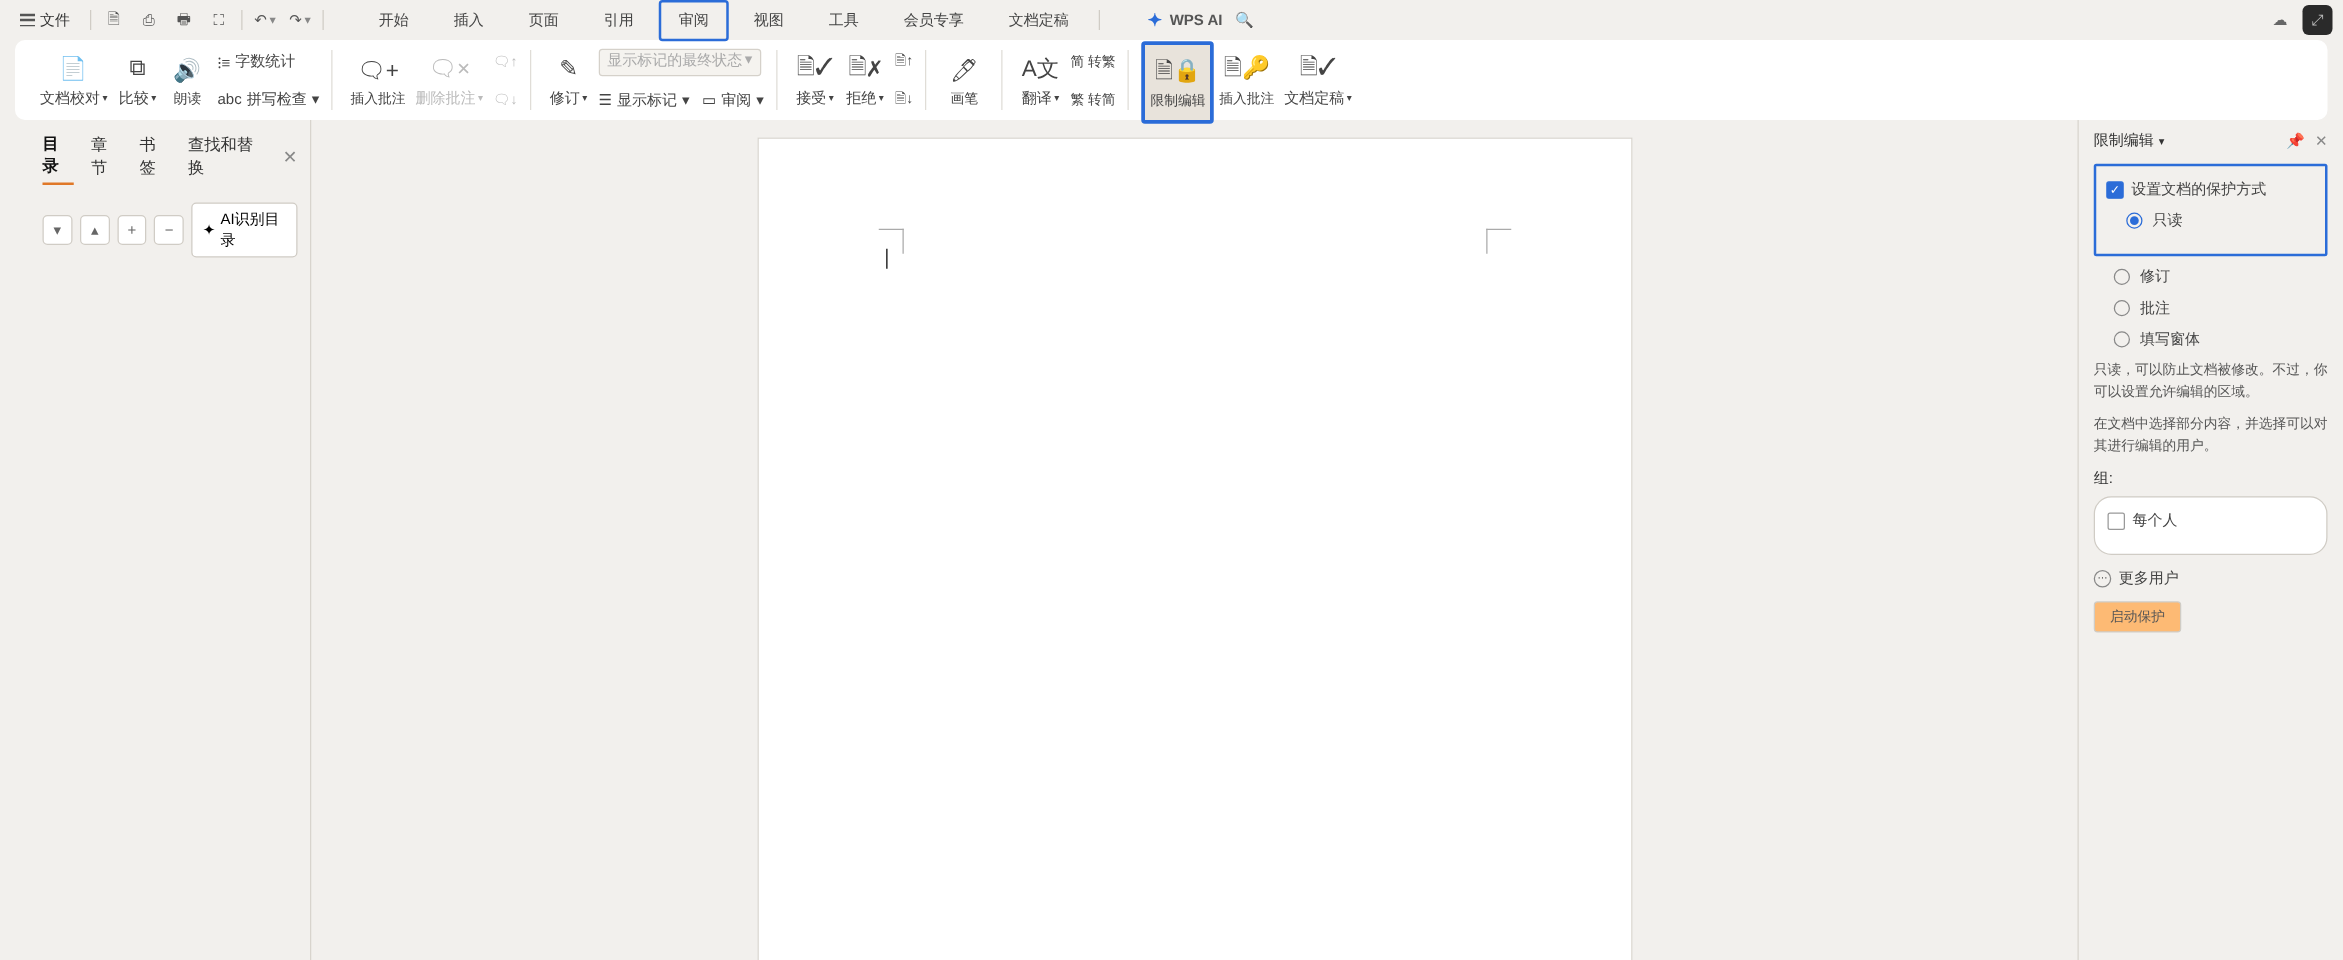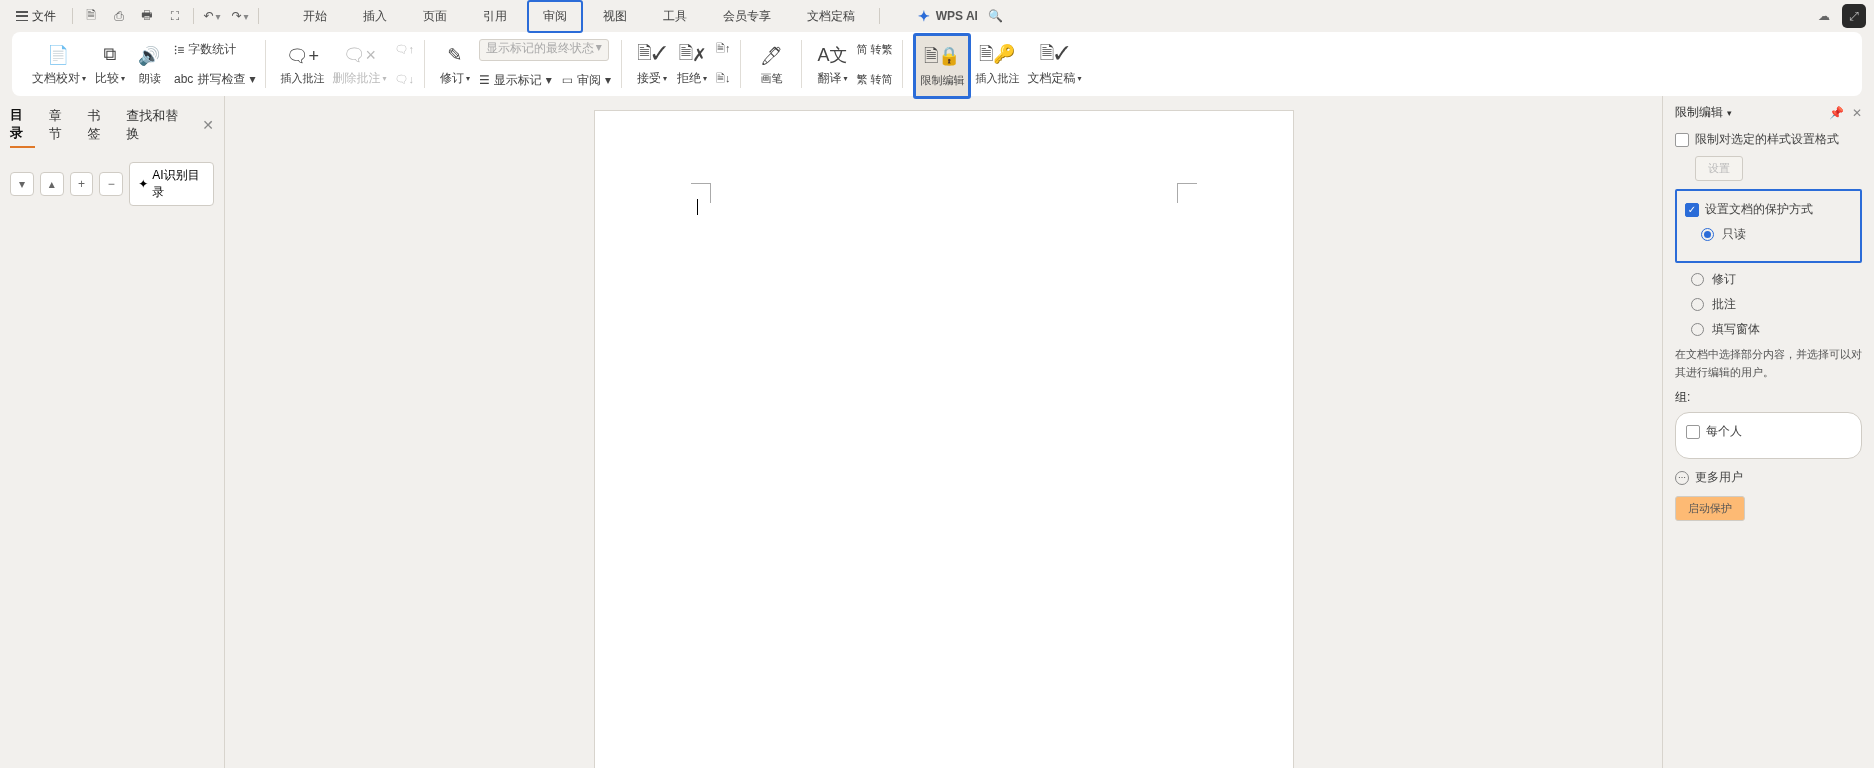--- a/index.html
+++ b/index.html
@@ -31,21 +31,21 @@
 .rbtn.disabled{color:#bbb;}
 .rbtn.highlight{background:#e8e3db;border:3px solid #2b6cd8;height:66px;margin-top:-3px;}
 .rbtn .ic{height:26px;display:flex;align-items:center;justify-content:center;font-size:18px;}
 .rbtn .lbl{font-size:11px;margin-top:2px;white-space:nowrap;display:flex;align-items:center;}
 .rbtn .lbl .ar{font-size:8px;margin-left:2px;}
 .rstack{display:flex;flex-direction:column;height:56px;justify-content:space-around;gap:4px;}
 .rstack-row{display:flex;align-items:center;gap:4px;font-size:11px;white-space:nowrap;color:#444;cursor:pointer;}
 .combo{width:130px;height:22px;border:1px solid #d5d1ca;border-radius:3px;background:#f5f3ef;color:#aaa;padding:0 6px;display:flex;align-items:flex-start;justify-content:space-between;font-size:11px;}
 
 .main{display:flex;height:672px;}
-.side-panel{width:225px;background:#f2f0ed;border-right:1px solid #d8d4cd;padding:6px 10px;}
+.side-panel{width:225px;background:#f2f0ed;border-right:1px solid #d8d4cd;padding:6px 10px;margin-left:24px;}
 .side-tabs{display:flex;gap:14px;align-items:center;}
 .side-tab{padding:4px 0;cursor:pointer;font-size:13px;color:#333;}
 .side-tab.active{color:#111;font-weight:600;border-bottom:2px solid #e07828;}
 .side-close{margin-left:auto;color:#888;cursor:pointer;font-size:14px;}
 .side-tools{display:flex;gap:6px;margin-top:14px;align-items:center;}
 .side-tools .tb{width:26px;height:24px;border:1px solid #d0ccc5;border-radius:4px;background:#fff;display:flex;align-items:center;justify-content:center;cursor:pointer;font-size:12px;color:#666;}
 .ai-toc-btn{margin-left:auto;border:1px solid #d0ccc5;border-radius:4px;background:#fff;padding:4px 8px;display:flex;align-items:center;gap:4px;cursor:pointer;font-size:11px;}
 
 .doc-area{flex:1;display:flex;justify-content:center;padding-top:14px;overflow:hidden;position:relative;}
 .page{width:700px;height:900px;background:#fff;border:1px solid #d8d4cd;position:relative;}
@@ -297,29 +297,20 @@
   <div class="right-panel">
     <div class="rp-head">
       <span>限制编辑</span>
       <span class="ar">▾</span>
       <div class="rp-head-icons">
         <span>📌</span>
         <span>✕</span>
       </div>
     </div>
 
-    <div class="rp-sec">
-      <label class="chk-row">
-        <span class="chk"></span>
-        <span>限制对选定的样式设置格式</span>
-      </label>
-      <div style="margin-left:20px;">
-        <button class="btn-small disabled">设置</button>
-      </div>
-    </div>
 
     <div class="prot-box">
       <label class="chk-row">
         <span class="chk on">✓</span>
         <span>设置文档的保护方式</span>
       </label>
       <label class="radio-row">
         <span class="radio on"></span>
         <span>只读</span>
       </label>
@@ -330,20 +321,21 @@
     </label>
     <label class="radio-row">
       <span class="radio"></span>
       <span>批注</span>
     </label>
     <label class="radio-row">
       <span class="radio"></span>
       <span>填写窗体</span>
     </label>
 
+    <div class="desc">只读，可以防止文档被修改。不过，你可以设置允许编辑的区域。</div>
     <div class="desc">在文档中选择部分内容，并选择可以对其进行编辑的用户。</div>
 
     <div class="grp-label">组:</div>
     <div class="grp-box">
       <label class="chk-row">
         <span class="chk"></span>
         <span>每个人</span>
       </label>
     </div>
 

